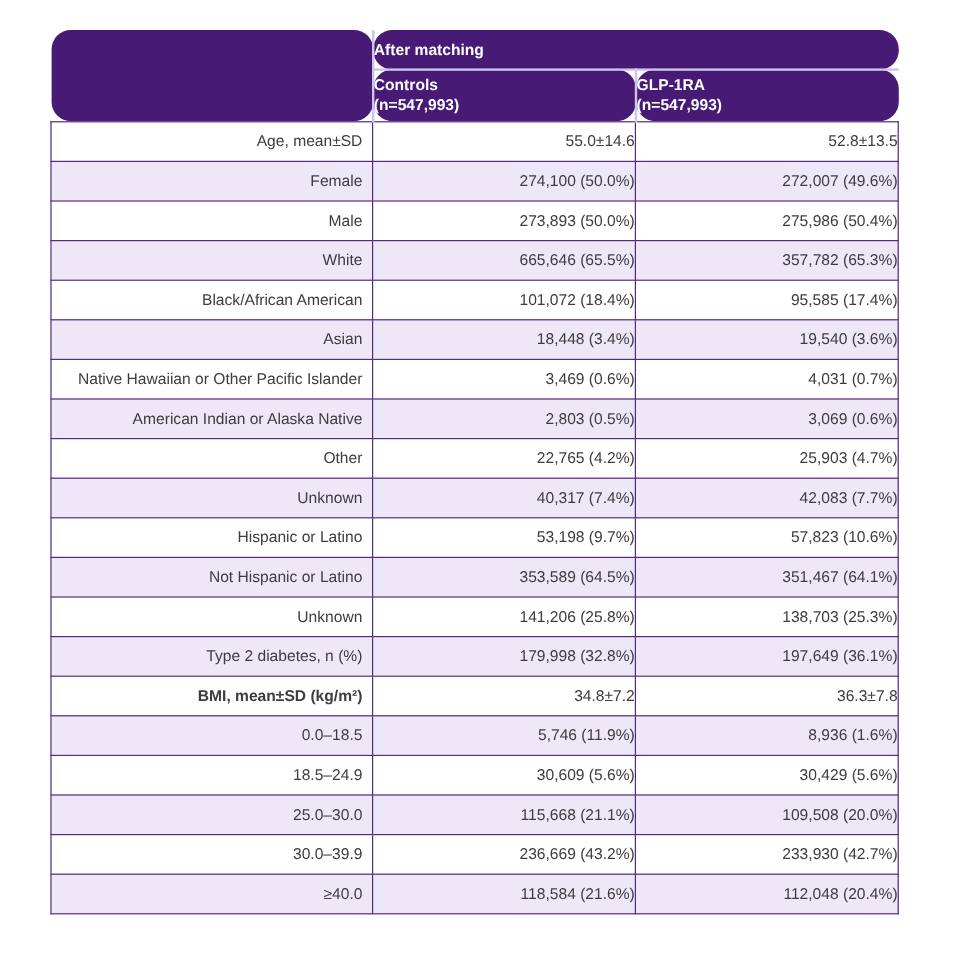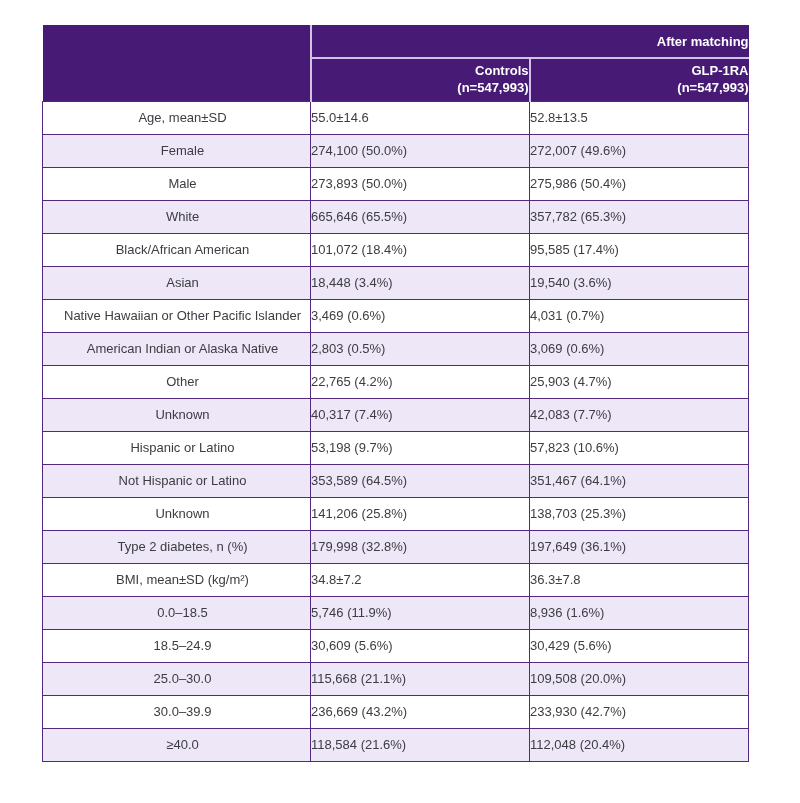--- a/index.html
+++ b/index.html
@@ -17,43 +17,44 @@
     width:800px;height:803px;position:relative;
     font-family:"Liberation Sans",sans-serif;
   }
   table.baseline{
     position:absolute;left:42px;top:25px;width:706px;
     border-collapse:collapse;table-layout:fixed;
   }
   thead th{
     background:var(--header-bg);
     color:var(--header-text);
-    font-weight:bold;font-size:13px;text-align:right;
+    font-weight:bold;font-size:13px;text-align:left;
     vertical-align:middle;
+    border-radius:16px;
   }
   th.group-header{
     height:33px;
     border-left:2px solid var(--header-divider);
     border-bottom:2px solid var(--header-divider);
   }
   th.corner-cell{height:73px;}
   th.col-header{height:40px;padding:4px 0;}
   th.col-header .line{display:block;line-height:1.3;}
   th.col-header.first{border-left:2px solid var(--header-divider);}
   th.col-header.second{border-left:2px solid var(--header-divider);}
   tbody td{
     border:1px solid var(--border);
     font-size:13px;color:var(--text);
     height:33px;vertical-align:middle;
     background:#fff;
   }
   tbody tr:nth-child(even) td{background:var(--row-alt);}
-  td.label-cell{text-align:center;padding-left:20px;padding-right:8px;}
-  td.value-cell{text-align:left;margin-left:35px;}
-  tr.bold-row td.label-cell{font-weight:normal;}
+  td.label-cell{text-align:right;padding-left:20px;padding-right:8px;}
+  td.value-cell{text-align:right;margin-left:35px;}
+  tr.bold-row td.label-cell{font-weight:bold;}
 </style>
 </head>
 <body>
 
 <table class="baseline">
   <colgroup>
     <col style="width:268px">
     <col style="width:219px">
     <col style="width:219px">
   </colgroup>

